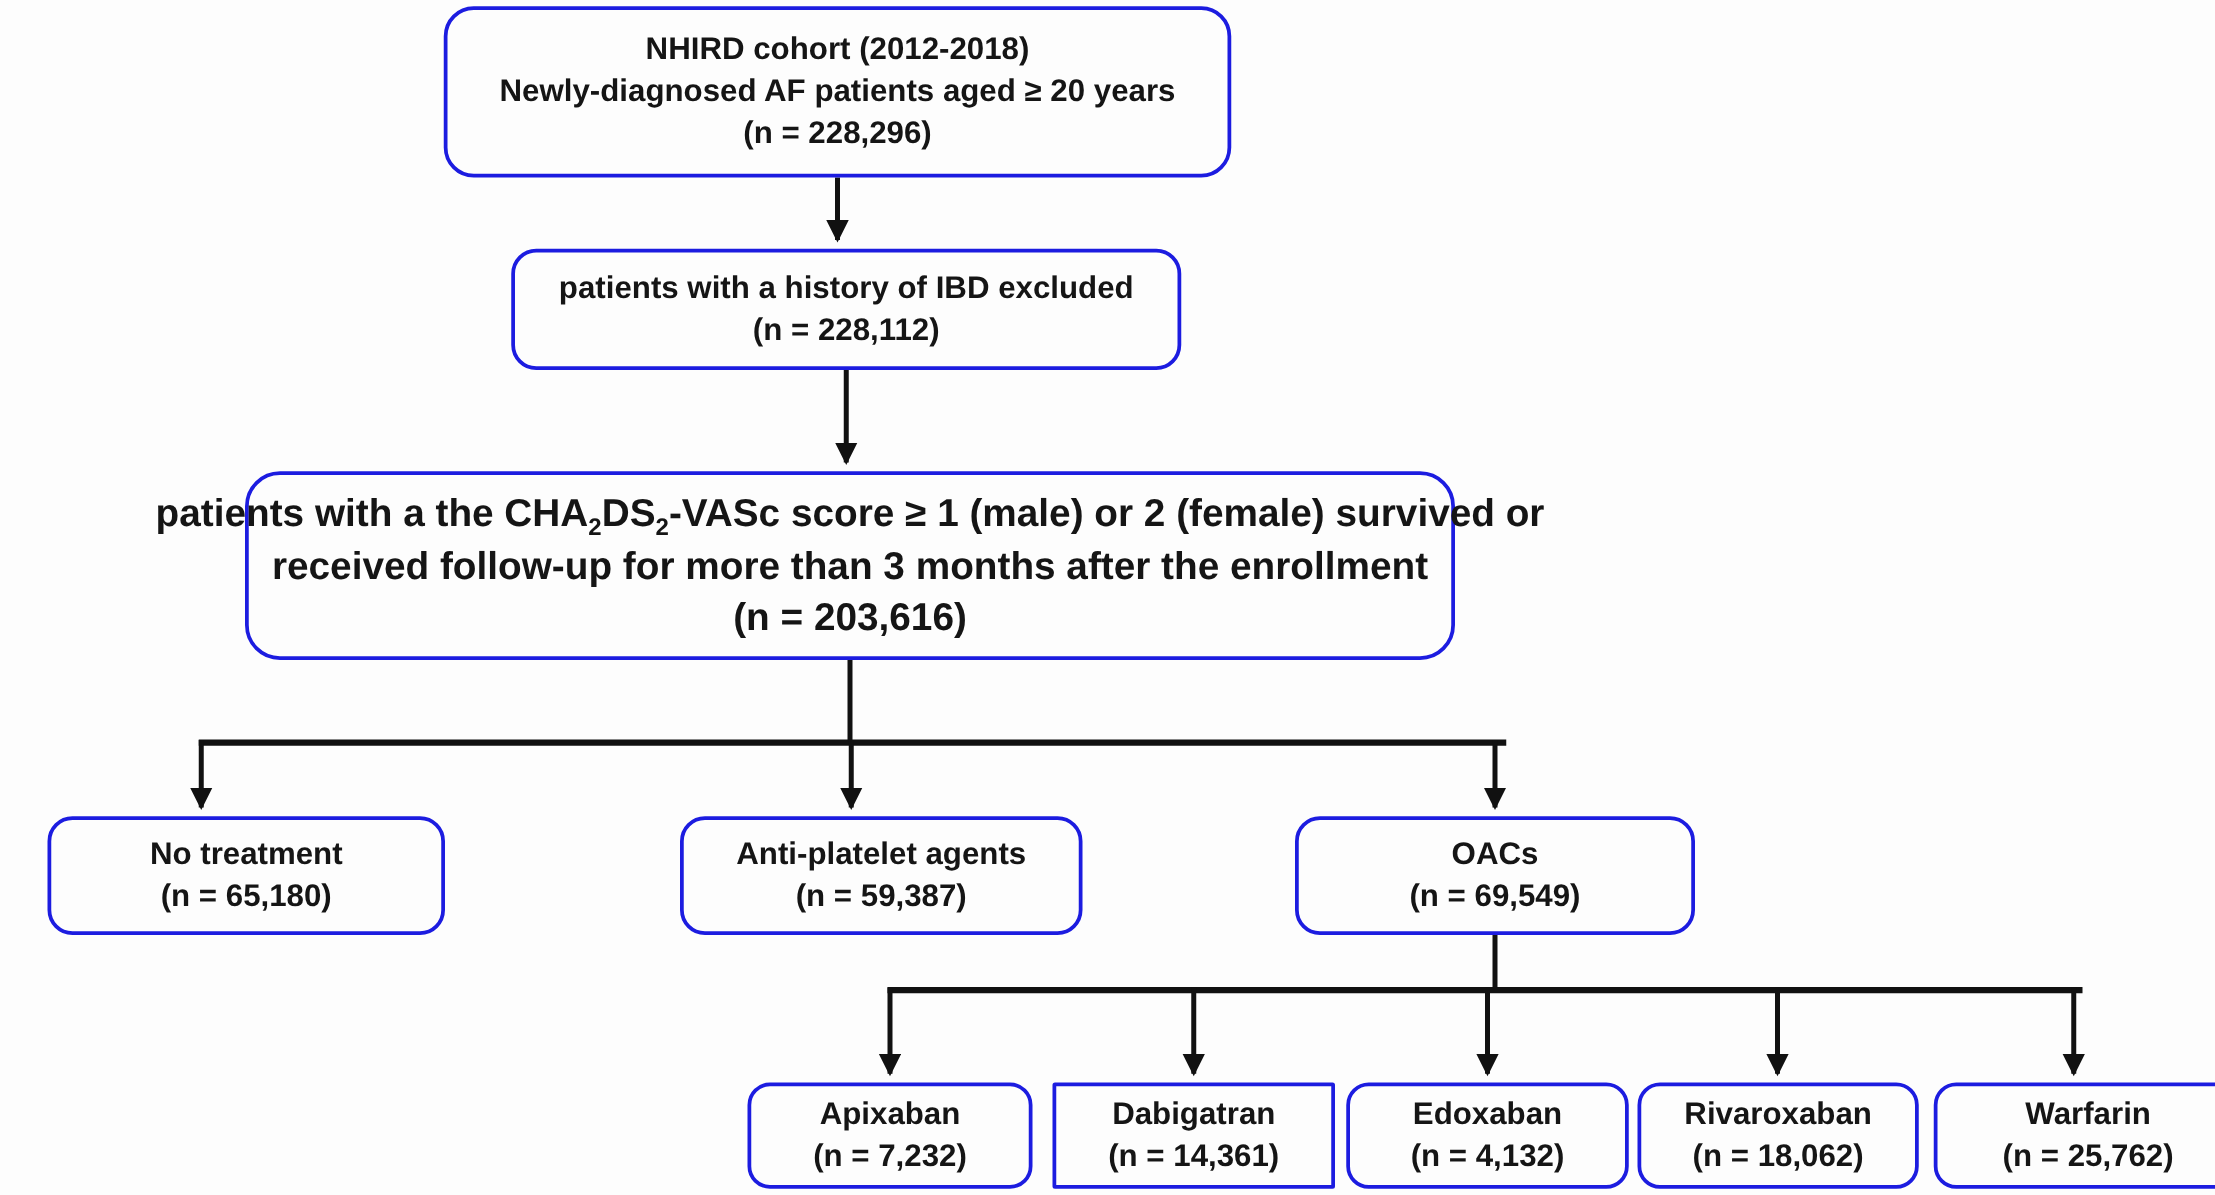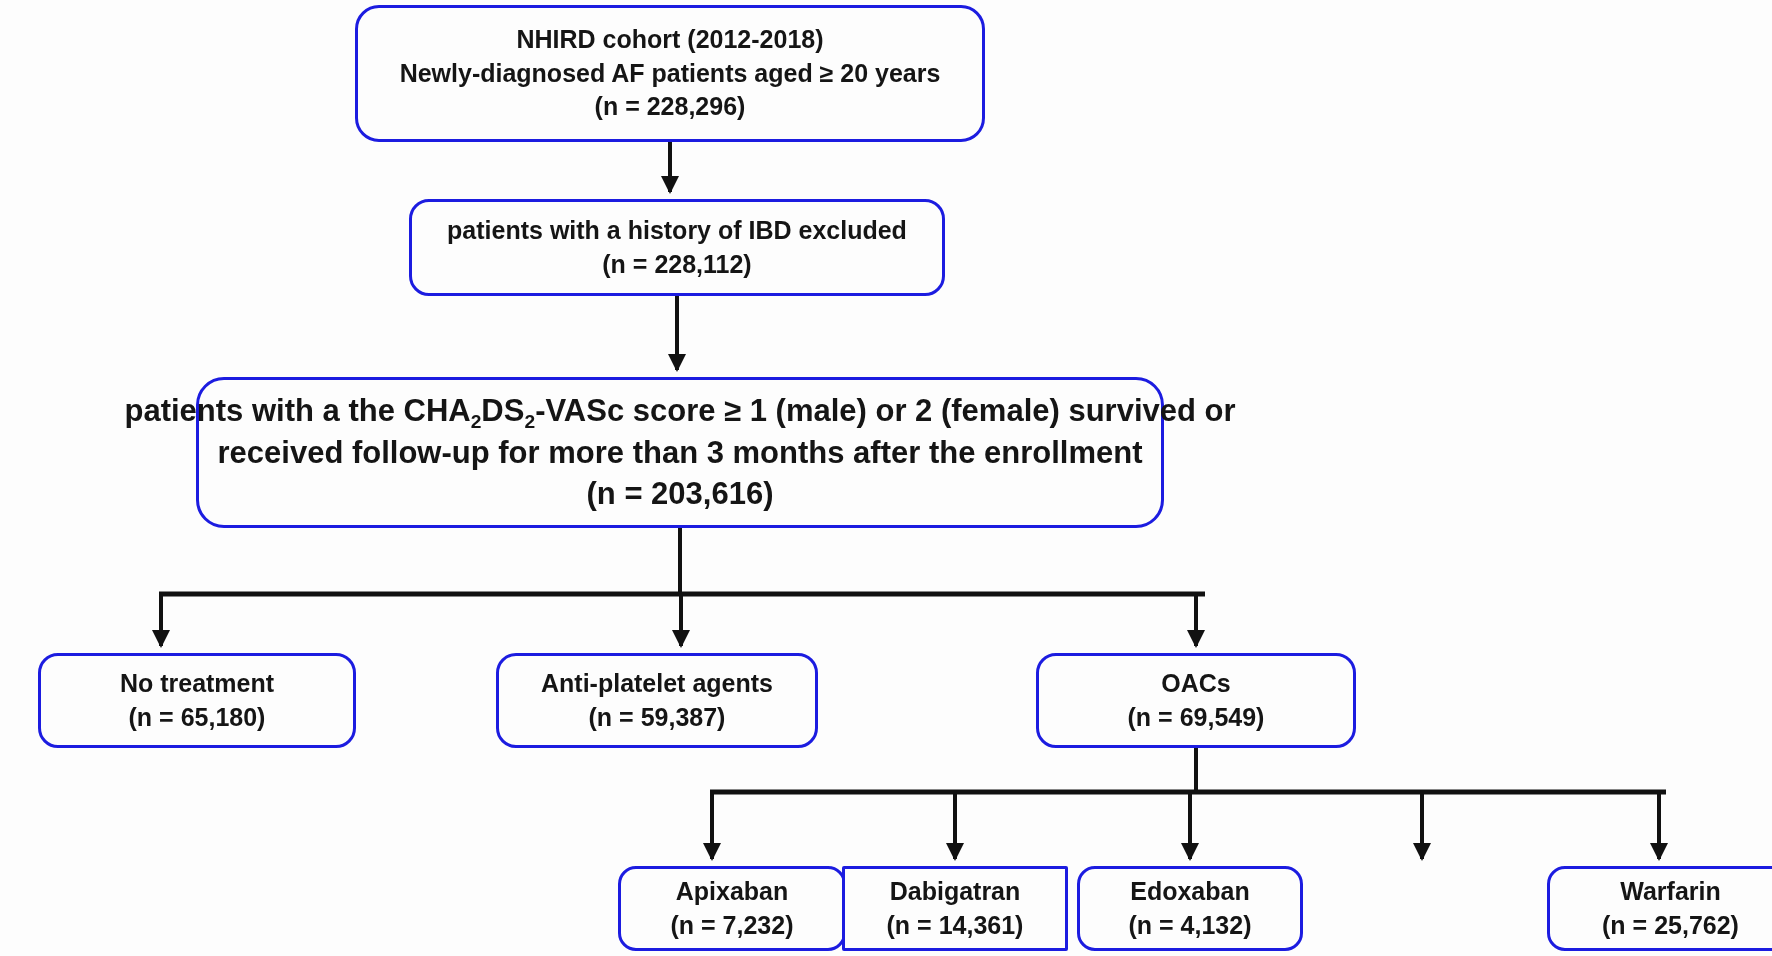--- a/index.html
+++ b/index.html
@@ -20,23 +20,23 @@
     color:#151515;font-weight:700;font-size:25px;line-height:1.34;
     box-sizing:border-box;
   }
   .fbox .bline{white-space:nowrap;}
   sub.sb{font-size:0.62em;line-height:0;}
   
   #box-cohort      {left:355px; top:5px;   width:630px; height:137px; border-radius:24px;}
   #box-ibd         {left:409px; top:199px; width:536px; height:97px;  border-radius:20px;}
   #box-eligible    {left:196px; top:377px; width:968px; height:151px; border-radius:28px; font-size:31px;}
   #box-no-treatment{left:2px;   top:653px; width:318px; height:95px;  border-radius:20px;margin-left:36px;}
-  #box-anti-platelet{left:496px;top:653px; width:322px; height:95px;  border-radius:20px;}
+  #box-anti-platelet{left:544px;top:653px; width:322px; height:95px;  border-radius:20px;}
   #box-oacs        {left:1036px;top:653px; width:320px; height:95px;  border-radius:20px;}
-  #box-apixaban    {left:598px; top:866px; width:228px; height:85px;  border-radius:18px;margin-left:20px;}
+  #box-apixaban    {left:598px; top:866px; width:228px; height:85px;  border-radius:18px;}
   #box-dabigatran  {left:842px; top:866px; width:226px; height:85px;  border-radius:2px;}
   #box-edoxaban    {left:1077px;top:866px; width:226px; height:85px;  border-radius:18px;}
   #box-rivaroxaban {left:1310px;top:866px; width:225px; height:85px;  border-radius:18px;}
   #box-warfarin    {left:1547px;top:866px; width:247px; height:85px;  border-radius:18px;}
 </style>
 </head>
 <body>
 
 <div class="stage">
 
@@ -106,19 +106,23 @@
   <div class="fbox" id="box-dabigatran">
     <div class="bline">Dabigatran</div>
     <div class="bline">(n = 14,361)</div>
   </div>
 
   <div class="fbox" id="box-edoxaban">
     <div class="bline">Edoxaban</div>
     <div class="bline">(n = 4,132)</div>
   </div>
 
+  <div class="fbox" id="box-rivaroxaban">
+    <div class="bline">Rivaroxaban</div>
+    <div class="bline">(n = 18,062)</div>
+  </div>
 
   <div class="fbox" id="box-warfarin">
     <div class="bline">Warfarin</div>
     <div class="bline">(n = 25,762)</div>
   </div>
 
 </div>
 
 </body></html>

